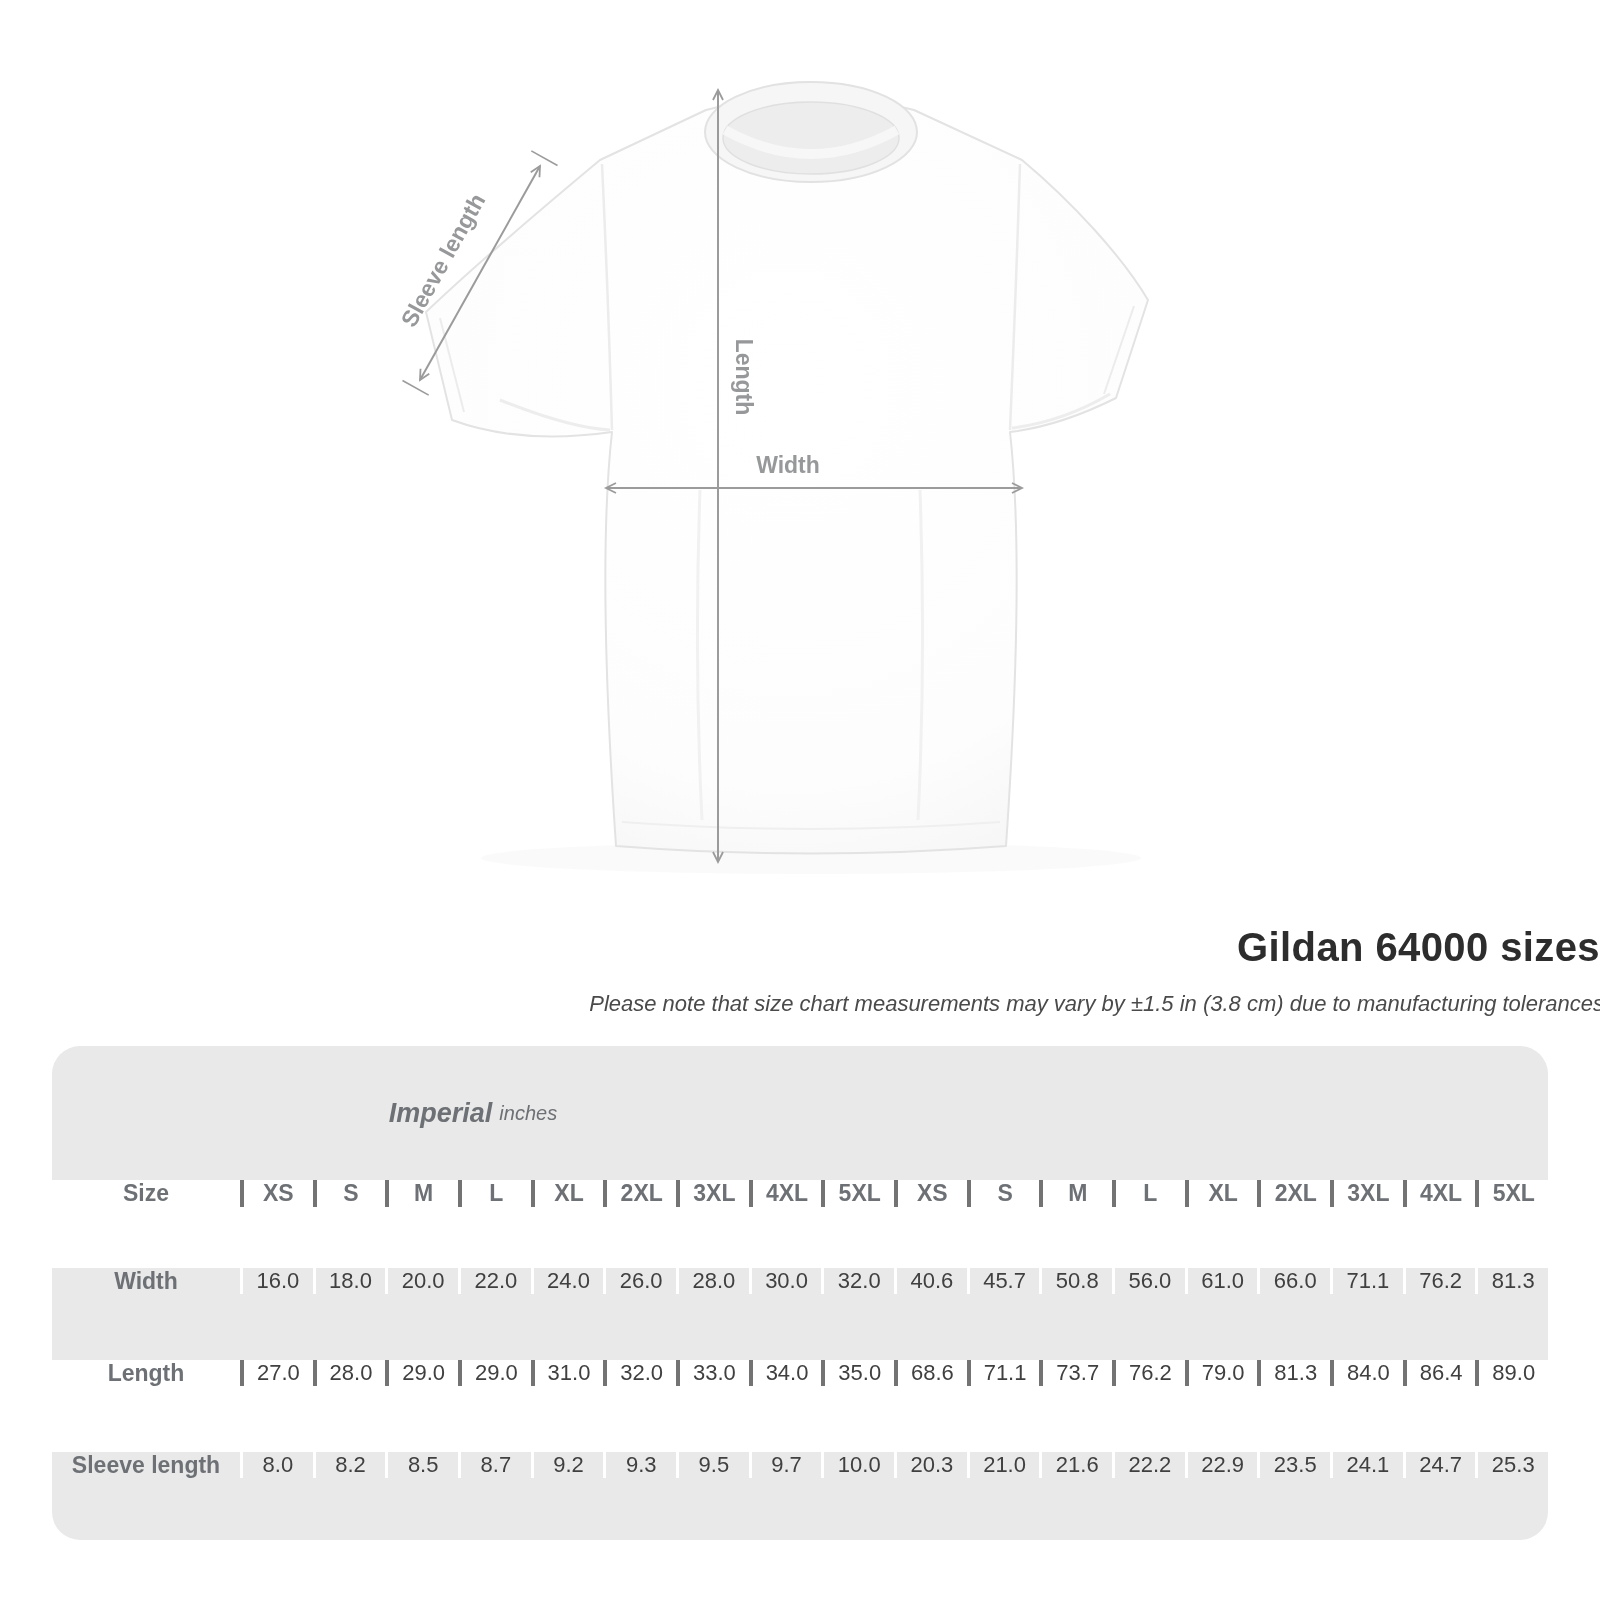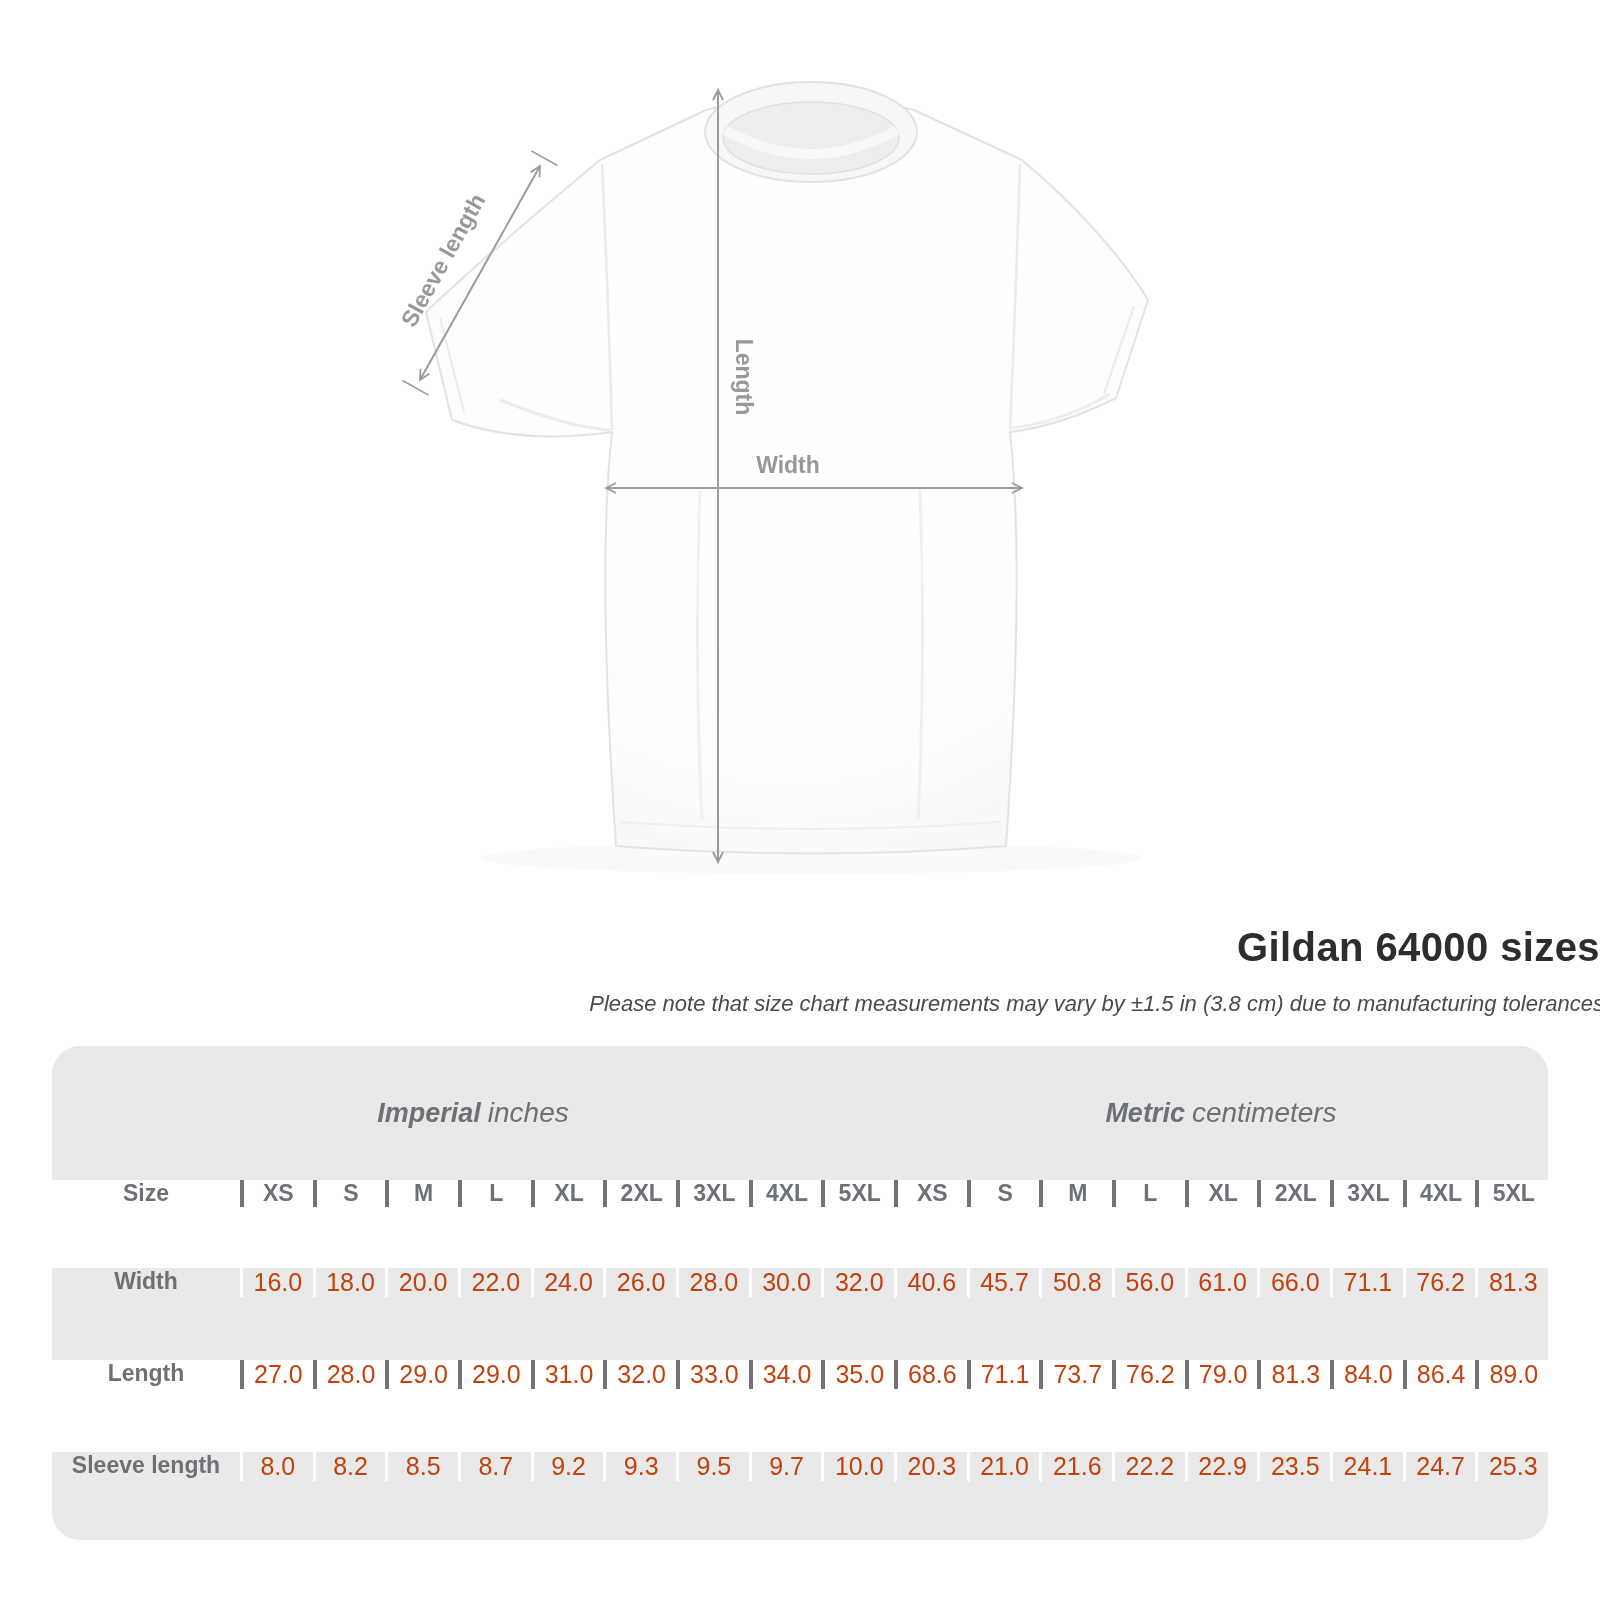--- a/index.html
+++ b/index.html
@@ -9,30 +9,30 @@
   .page-title{position:absolute;top:925px;left:0;width:1600px;text-align:right;
     font-size:40px;font-weight:bold;color:#2d2d2d;letter-spacing:.4px}
   .page-subtitle{position:absolute;top:991px;left:4px;width:1600px;text-align:right;
     font-size:22px;font-style:italic;color:#4a4a4a}
   .size-table{position:absolute;left:52px;top:1046px;width:1496px}
   .band{display:flex;height:134px;background:#e9e9e9;border-radius:28px 28px 0 0}
   .band-group{display:flex;flex-direction:row;align-items:center;justify-content:center;gap:7px}
   .band-left{width:842px}
   .band-right{flex:1}
   .band-title{font-size:27px;font-weight:bold;font-style:italic;color:#6d7175}
-  .band-unit{font-size:28px;font-style:italic;color:#6d7175}
+  .band-unit{font-size:20px;font-style:italic;color:#6d7175}
   .trow{display:flex;align-items:flex-start}
   .row-size{height:88px;background:#ffffff}
   .row-width{height:92px;background:#e9e9e9}
   .row-length{height:92px;background:#ffffff}
   .row-sleeve{height:88px;background:#e9e9e9;border-radius:0 0 28px 28px}
   .cell{flex:1;display:flex;align-items:center;justify-content:center;min-width:0}
   .lbl{flex:0 0 188px;font-weight:bold;color:#6d7175;font-size:23px}
   .hd{font-weight:bold;color:#6d7175;font-size:23px}
-  .val{color:#c2410c;font-size:25px}
+  .val{color:#404040;font-size:22px}
   .row-size .cell + .cell, .row-length .cell + .cell{border-left:4px solid #737373}
   .row-width .cell + .cell, .row-sleeve .cell + .cell{border-left:3px solid #ffffff}
   .row-size .wsep, .row-length .wsep{border-left:6px solid #e6e6e6}
   .row-width .wsep, .row-sleeve .wsep{border-left:6px solid #ffffff}
   svg text.ann{font-family:"Liberation Sans",sans-serif;font-size:23px;font-weight:bold;fill:#96989a}
 </style>
 </head>
 <body>
 
 <div class="figure">
@@ -104,24 +104,20 @@
 
 <h1 class="page-title">Gildan 64000 sizes</h1>
 <p class="page-subtitle">Please note that size chart measurements may vary by ±1.5 in (3.8 cm) due to manufacturing tolerances</p>
 
 <div class="size-table">
 
   <div class="band">
     <div class="band-group band-left">
       <div class="band-title">Imperial</div>
       <div class="band-unit">inches</div>
-    </div>
-    <div class="band-group band-right">
-      <div class="band-title">Metric</div>
-      <div class="band-unit">centimeters</div>
     </div>
   </div>
 
   <div class="trow row-size">
     <div class="cell lbl">Size</div>
     <div class="cell hd">XS</div>
     <div class="cell hd">S</div>
     <div class="cell hd">M</div>
     <div class="cell hd">L</div>
     <div class="cell hd">XL</div>

